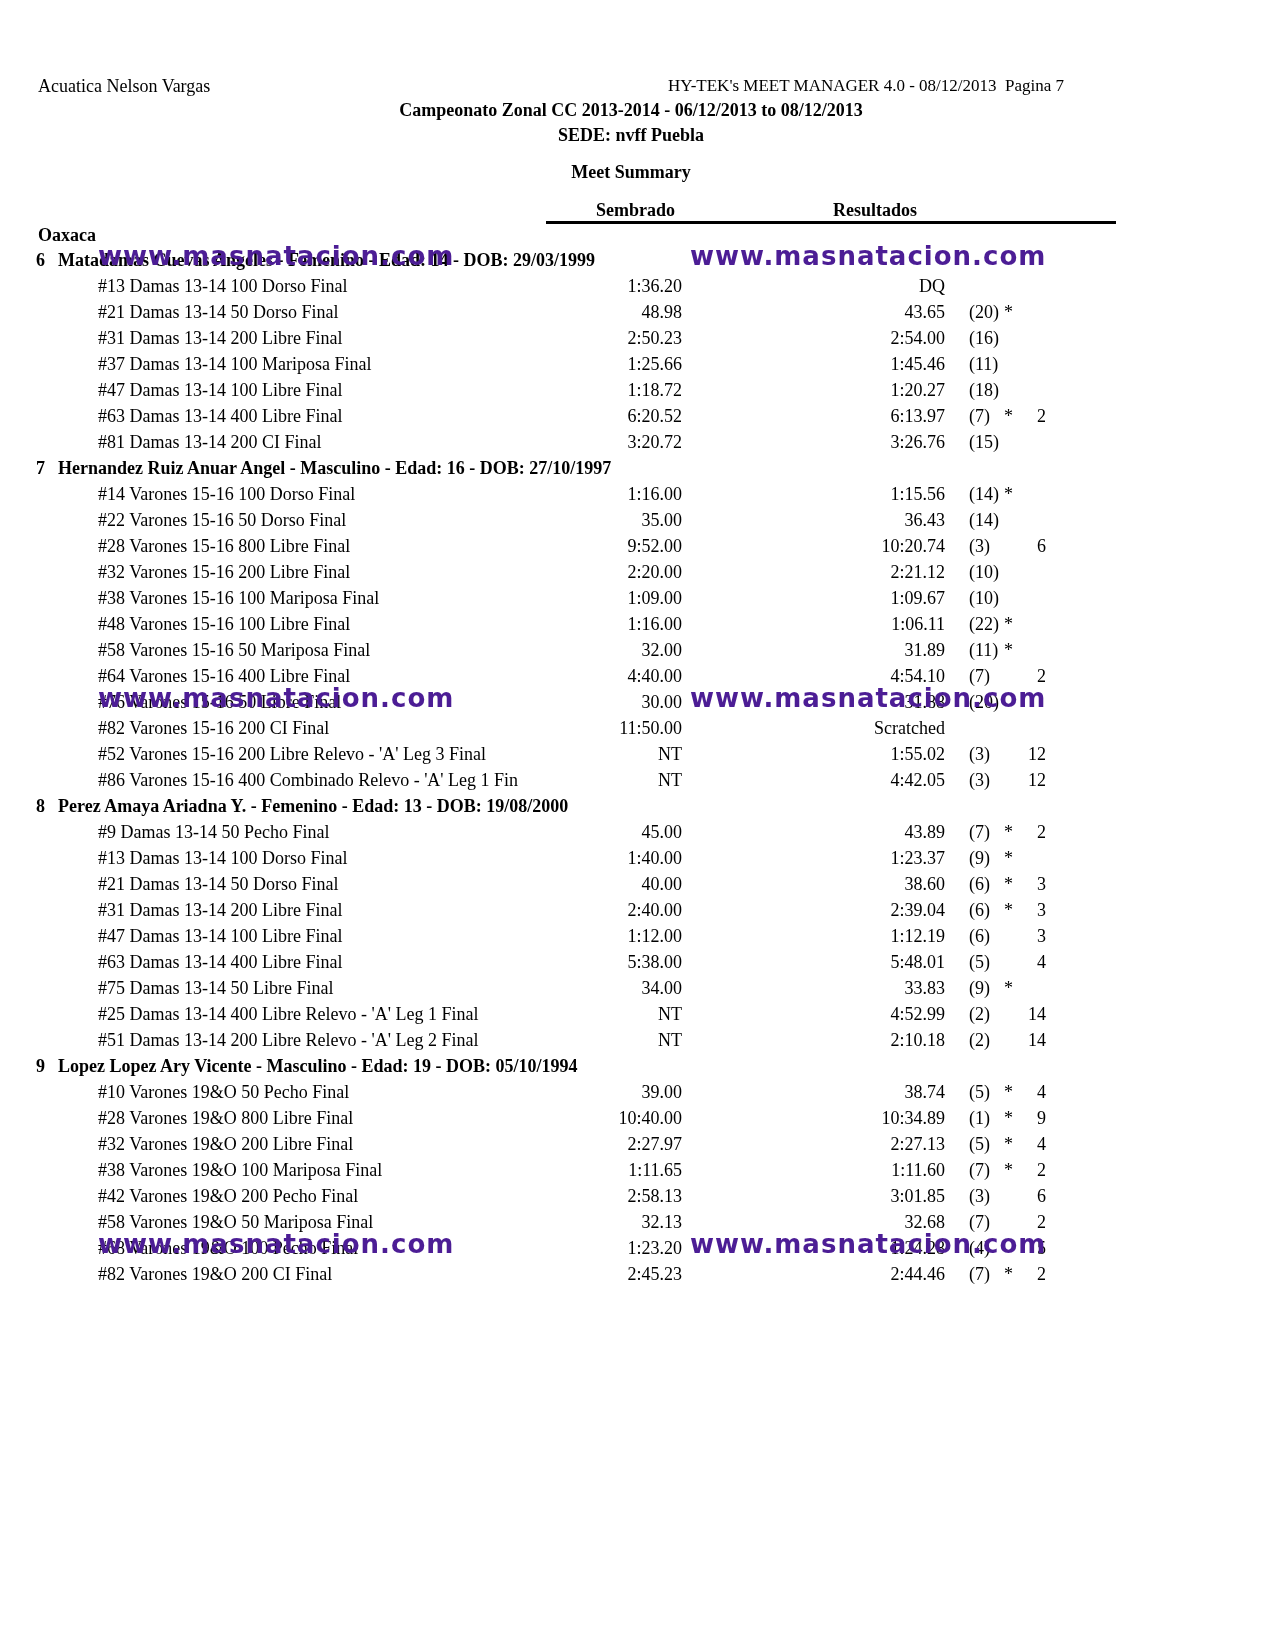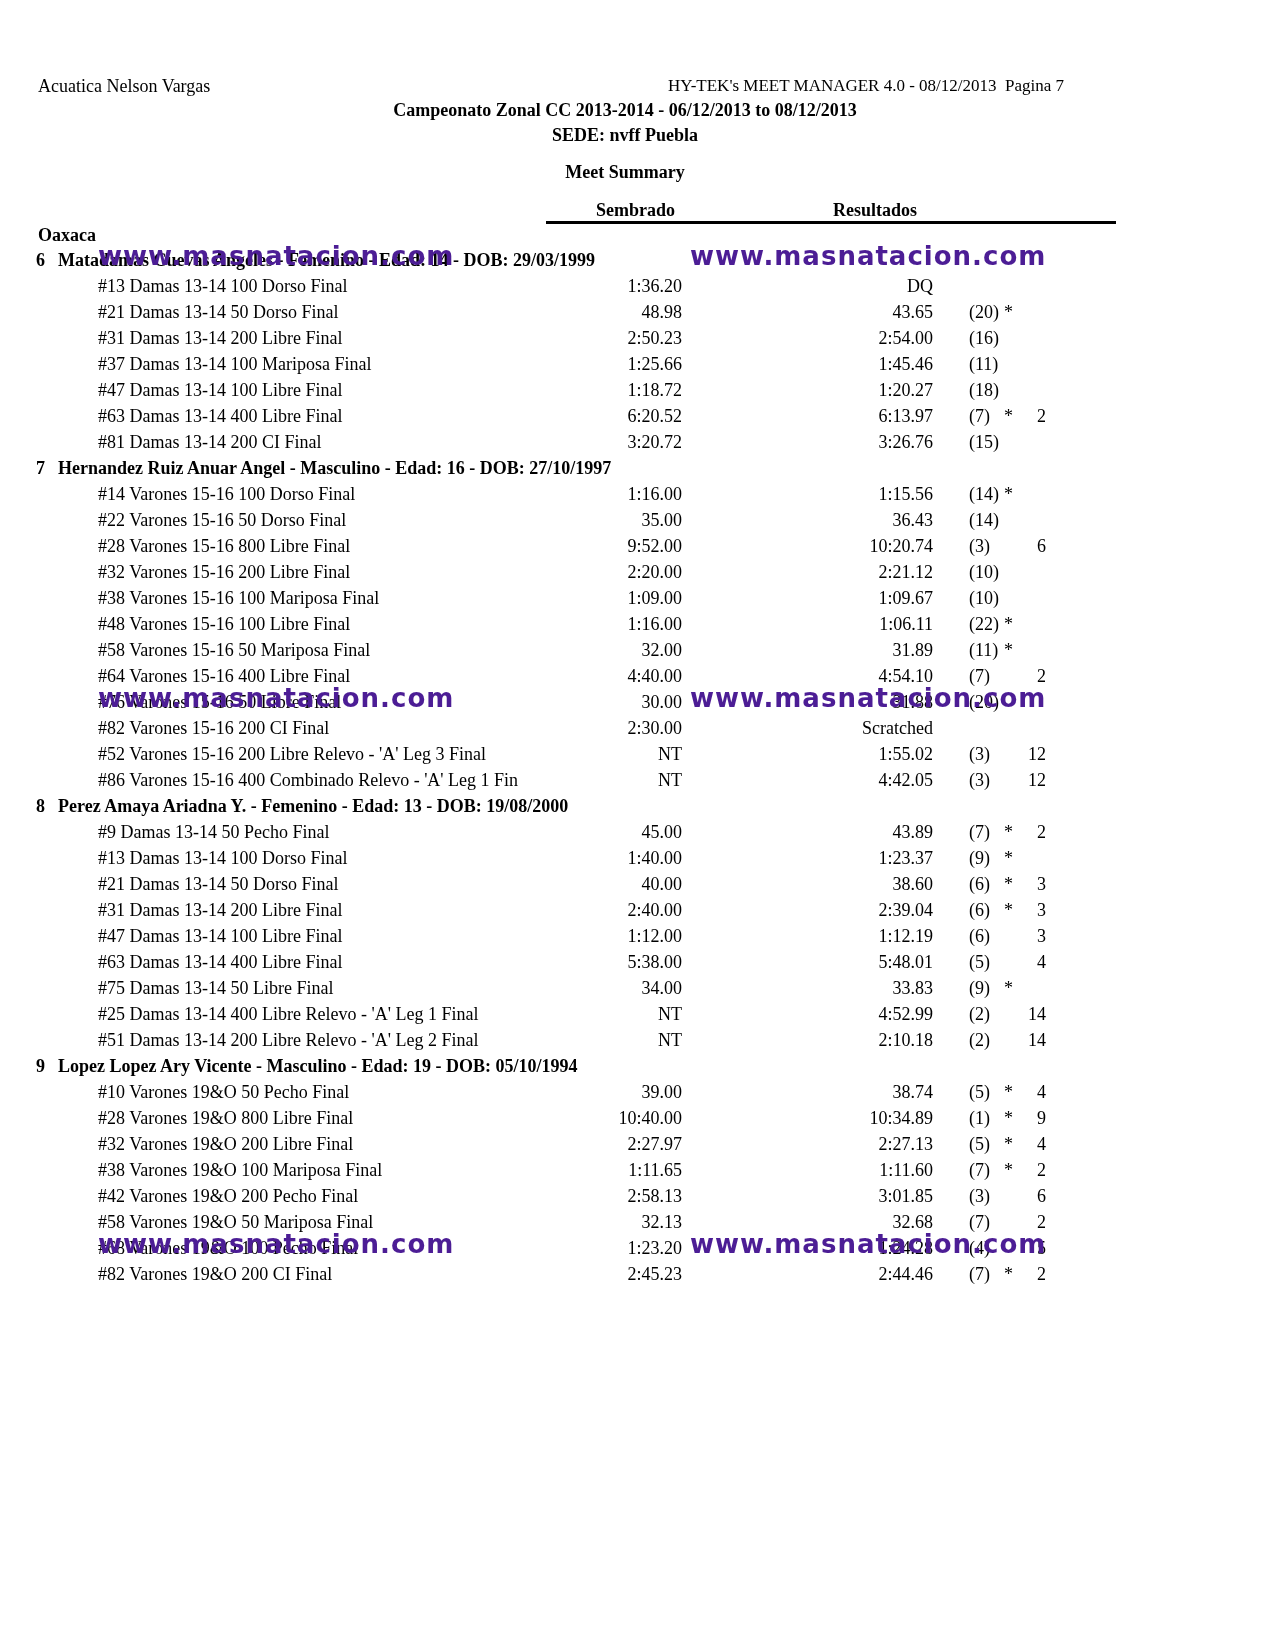--- a/index.html
+++ b/index.html
@@ -2,36 +2,36 @@
 <html><head>
 <meta charset="utf-8">
 <style>
   html, body { margin: 0; padding: 0; background: #ffffff; }
   body {
     width: 1275px; height: 1650px; position: relative; overflow: hidden;
     font-family: "Liberation Serif", "DejaVu Serif", serif; color: #000;
   }
   .hdr-left { position: absolute; left: 38px; top: 76px; font-size: 18px; }
   .hdr-right { position: absolute; left: 668px; top: 76px; font-size: 17px; white-space: pre; }
-  .center { position: absolute; left: 0; width: 1250px; text-align: center; font-weight: bold; font-size: 18px; }
+  .center { position: absolute; left: 6px; width: 1250px; text-align: center; font-weight: bold; font-size: 18px; }
   .t1 { top: 100px; }
   .t2 { top: 125px; text-align: center; }
   .t3 { top: 162px; }
   .colhdr { position: absolute; top: 200px; font-weight: bold; font-size: 18px; }
   .col-seed { left: 596px; }
   .col-res { left: 833px; }
   .rule { position: absolute; left: 546px; top: 221px; width: 570px; height: 3px; background: #000; }
   .team { position: absolute; left: 38px; top: 225px; font-weight: bold; font-size: 18px; }
   #rows { position: absolute; left: 0; top: 247px; width: 1275px; }
   .row { position: relative; height: 26px; font-size: 18px; line-height: 26px; white-space: nowrap; }
   .athlete { font-weight: bold; padding-left: 36px; }
   .athlete .num { display: inline-block; width: 22px; }
   .ev { position: absolute; left: 98px; }
   .seed { position: absolute; right: 593px; text-align: right; }
-  .res { position: absolute; right: 342px; text-align: right; }
+  .res { position: absolute; right: 330px; text-align: right; }
   .place { position: absolute; left: 969px; width: 40px; }
   .star { position: absolute; left: 1004px; }
   .pts { position: absolute; left: 1018px; width: 28px; text-align: right; }
   .wm { position: absolute; color: #4c1d95; font-family: "DejaVu Sans", sans-serif; font-weight: bold; font-size: 26px; letter-spacing: 1px; z-index: 0; }
   .row > * { z-index: 1; }
 </style>
 </head>
 <body>
 
 <div class="hdr-left">Acuatica Nelson Vargas</div>
@@ -174,21 +174,21 @@
       <span class="seed">30.00</span>
       <span class="res">31.88</span>
       <span class="place">(20)</span>
       <span class="star"></span>
       <span class="pts"></span>
       <span class="wm" style="left: 98px; top: -4px;">www.masnatacion.com</span>
       <span class="wm" style="left: 690px; top: -4px;">www.masnatacion.com</span>
     </div>
     <div class="row">
       <span class="ev">#82 Varones 15-16 200 CI Final</span>
-      <span class="seed">2:30.00</span>
+      <span class="seed">11:50.00</span>
       <span class="res">Scratched</span>
       <span class="place"></span>
       <span class="star"></span>
       <span class="pts"></span>
     </div>
     <div class="row">
       <span class="ev">#52 Varones 15-16 200 Libre Relevo - 'A' Leg 3 Final</span>
       <span class="seed">NT</span>
       <span class="res">1:55.02</span>
       <span class="place">(3)</span>

